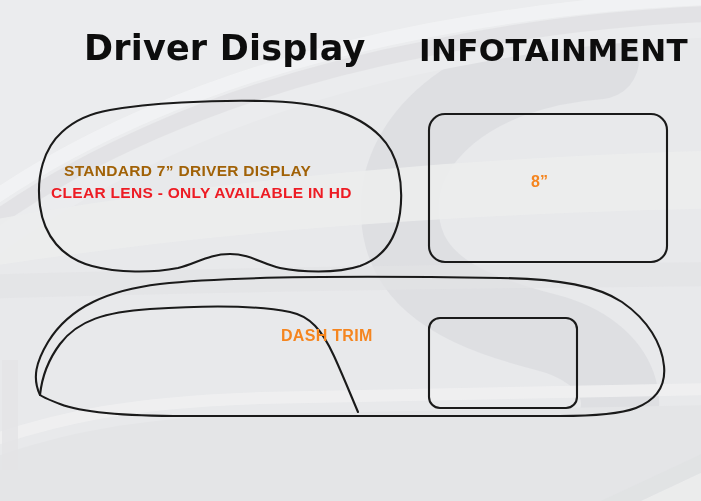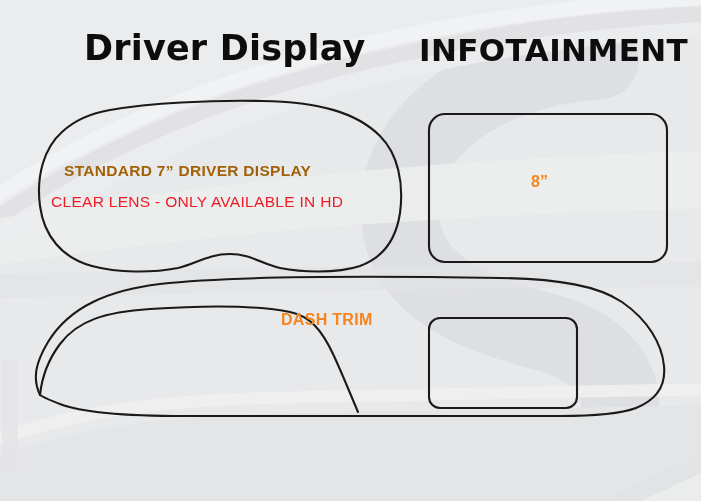--- a/index.html
+++ b/index.html
@@ -54,36 +54,36 @@
   #cluster-caption-primary {
     left: 64px;
     top: 162px;
     font-size: 15.5px;
     font-weight: 700;
     letter-spacing: 0.3px;
     color: #a16207;
   }
   #cluster-caption-secondary {
     left: 51px;
-    top: 193px;
+    top: 184px;
     font-size: 15.5px;
-    font-weight: 400;
+    font-weight: 700;
     letter-spacing: 0.3px;
     color: #ed1c24;
   }
   #infotainment-size {
     left: 531px;
     top: 173px;
     font-size: 16px;
     font-weight: 700;
     color: #f5851f;
   }
   #dash-trim-caption {
     left: 281px;
-    top: 311px;
+    top: 327px;
     font-size: 16px;
     font-weight: 700;
     letter-spacing: 0.3px;
     color: #f5851f;
     text-align: right;
   }
 </style>
 </head>
 <body>
 

